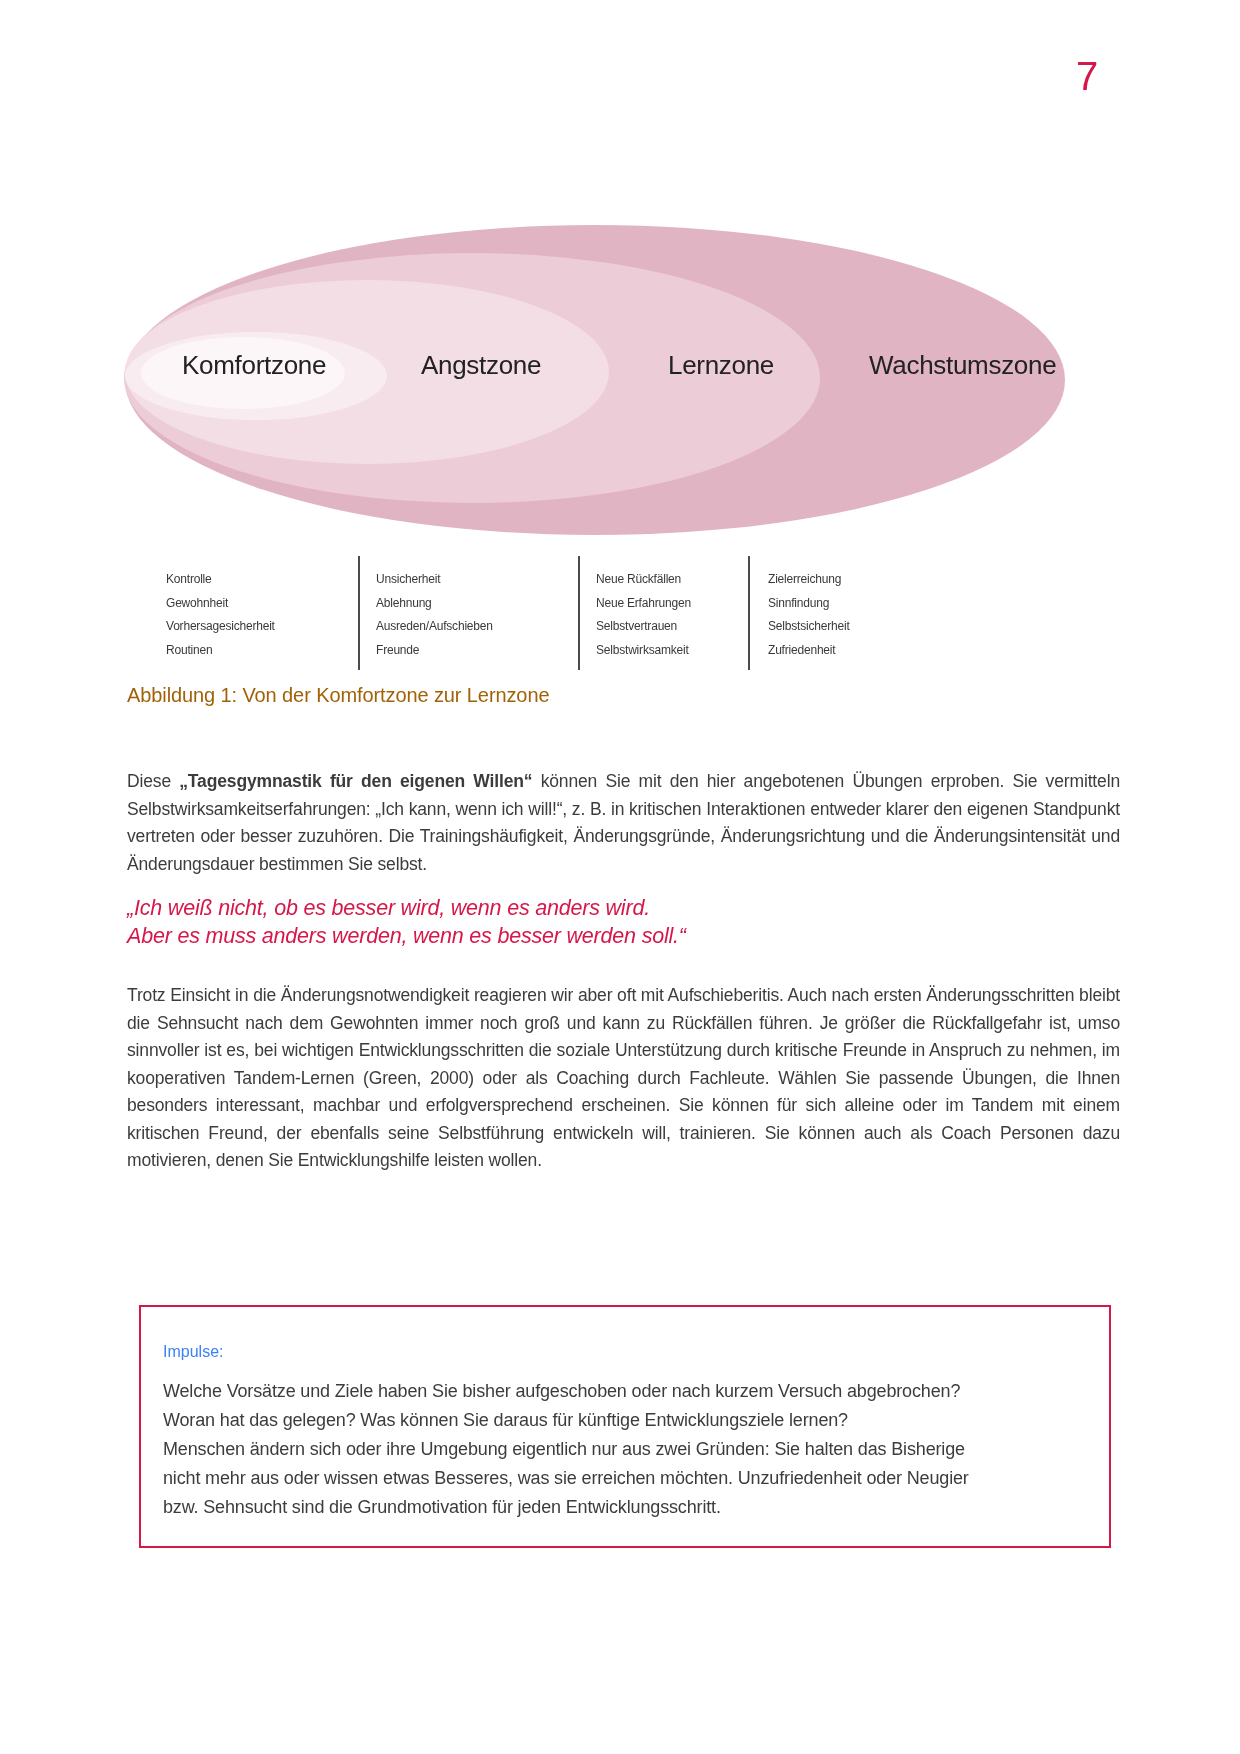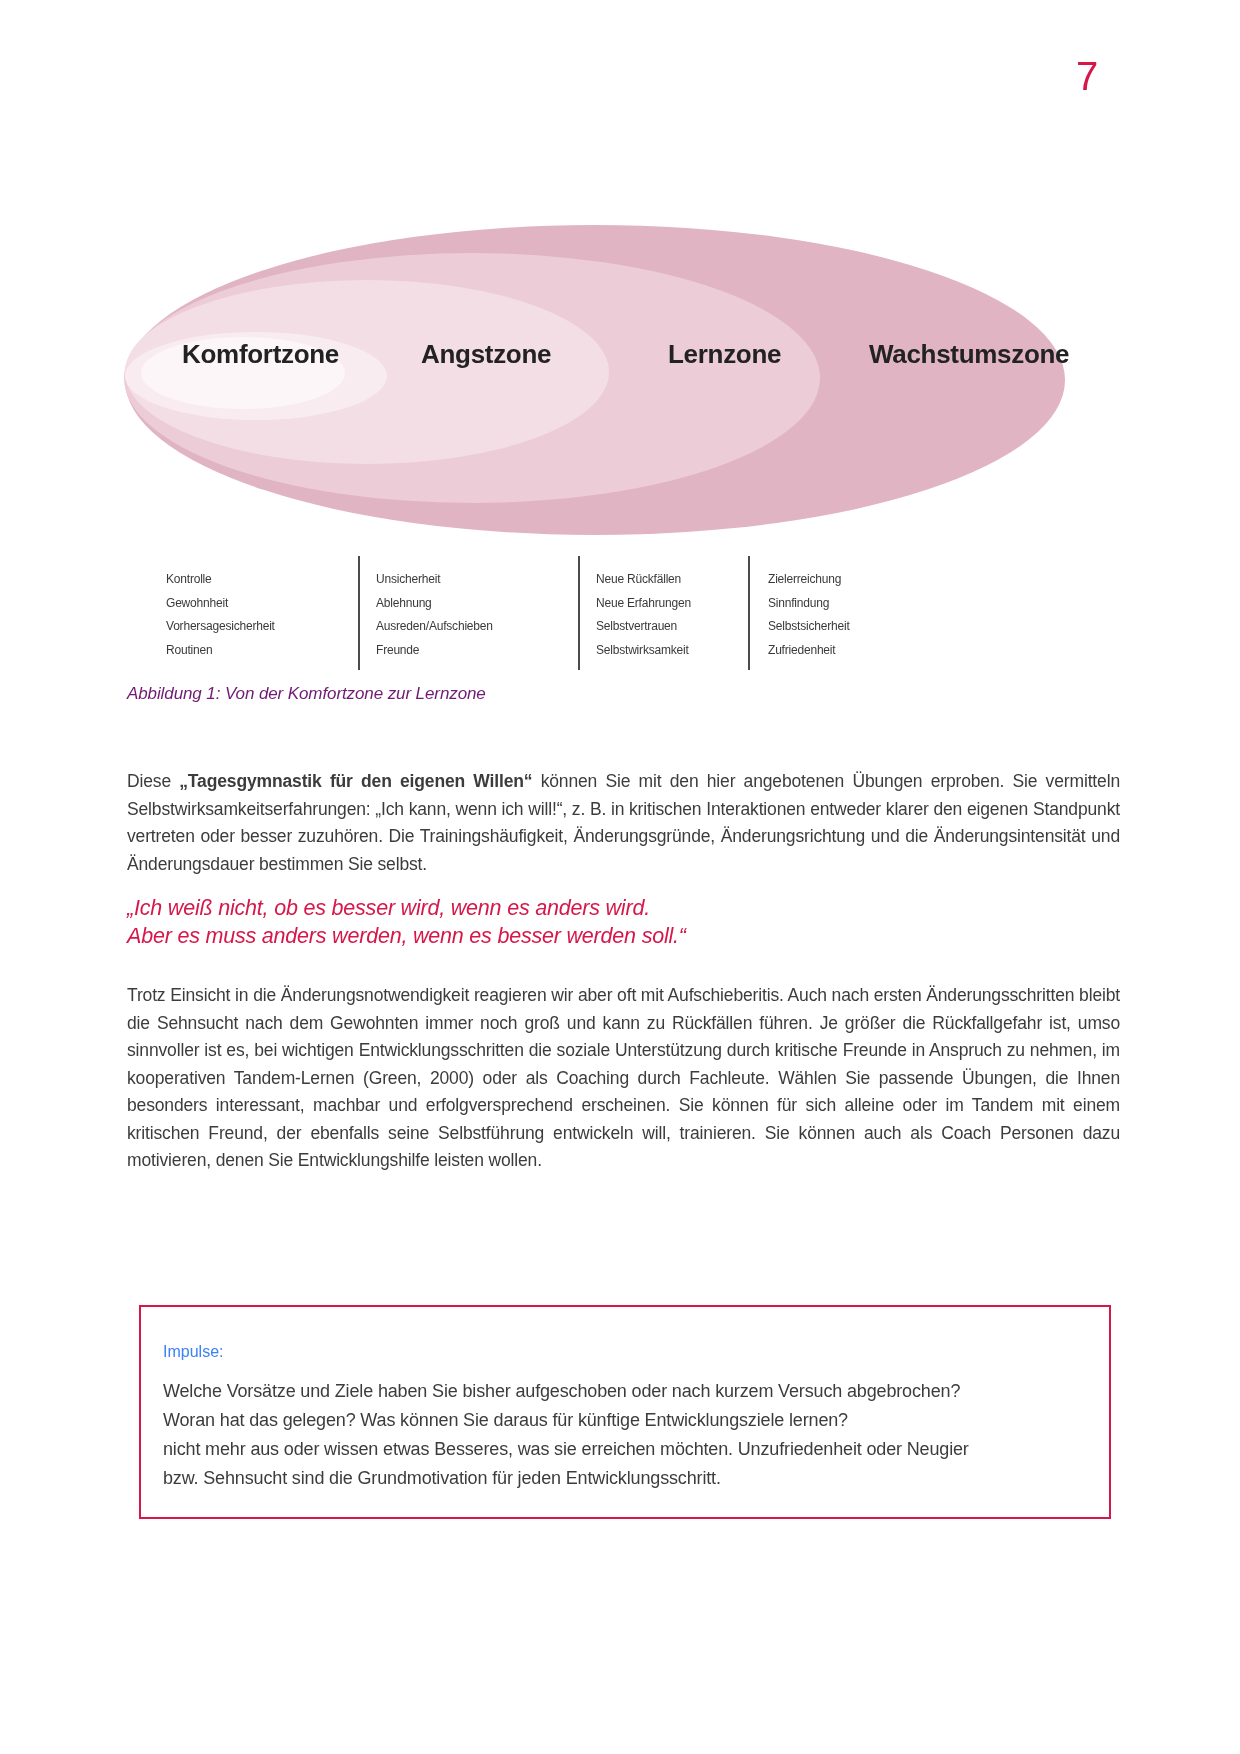--- a/index.html
+++ b/index.html
@@ -16,22 +16,22 @@
   
   #page-number{
     left:1076px;top:54px;
     font-size:40px;font-weight:300;
     color:#d6174a;
   }
 
   
   #diagram-svg{left:0;top:180px;}
   .zone-label{
-    top:339px;
-    font-size:26px;font-weight:700;
+    top:350px;
+    font-size:26px;font-weight:400;
     color:#222222;
     letter-spacing:-0.3px;
     white-space:nowrap;
   }
   #zone-label-0{left:182px;}
   #zone-label-1{left:421px;}
   #zone-label-2{left:668px;}
   #zone-label-3{left:869px;}
 
   
@@ -50,22 +50,22 @@
     top:556px;height:114px;width:1.5px;
     background:#4b4b4b;
   }
   #divider-0{left:358px;}
   #divider-1{left:578px;}
   #divider-2{left:748px;}
 
   
   #figure-caption{
     left:127px;top:684px;
-    font-size:17px;font-style:italic;
-    color:#701a75;letter-spacing:-0.1px;
+    font-size:20px;
+    color:#a16207;letter-spacing:-0.1px;
   }
 
   
   .body-par{
     left:127px;width:993px;
     font-size:17.5px;line-height:27.5px;
     text-align:justify;
     color:#3c3c3c;
     letter-spacing:-0.15px;
   }
@@ -156,15 +156,16 @@
   <div>„Ich weiß nicht, ob es besser wird, wenn es anders wird.</div>
   <div>Aber es muss anders werden, wenn es besser werden soll.“</div>
 </div>
 
 <div class="abs body-par" id="paragraph-2">Trotz Einsicht in die Änderungsnotwendigkeit reagieren wir aber oft mit Aufschieberitis. Auch nach ersten Änderungsschritten bleibt die Sehnsucht nach dem Gewohnten immer noch groß und kann zu Rückfällen führen. Je größer die Rückfallgefahr ist, umso sinnvoller ist es, bei wichtigen Entwicklungsschritten die soziale Unterstützung durch kritische Freunde in Anspruch zu nehmen, im kooperativen Tandem-Lernen (Green, 2000) oder als Coaching durch Fachleute. Wählen Sie passende Übungen, die Ihnen besonders interessant, machbar und erfolgversprechend erscheinen. Sie können für sich alleine oder im Tandem mit einem kritischen Freund, der ebenfalls seine Selbstführung entwickeln will, trainieren. Sie können auch als Coach Personen dazu motivieren, denen Sie Entwicklungshilfe leisten wollen.</div>
 
 <div class="abs" id="impulse-box">
   <div id="impulse-title">Impulse:</div>
   <div class="impulse-line">Welche Vorsätze und Ziele haben Sie bisher aufgeschoben oder nach kurzem Versuch abgebrochen?</div>
   <div class="impulse-line">Woran hat das gelegen? Was können Sie daraus für künftige Entwicklungsziele lernen?</div>
+  <div class="impulse-line">Menschen ändern sich oder ihre Umgebung eigentlich nur aus zwei Gründen: Sie halten das Bisherige</div>
   <div class="impulse-line">nicht mehr aus oder wissen etwas Besseres, was sie erreichen möchten. Unzufriedenheit oder Neugier</div>
   <div class="impulse-line">bzw. Sehnsucht sind die Grundmotivation für jeden Entwicklungsschritt.</div>
 </div>
 
 </body></html>

